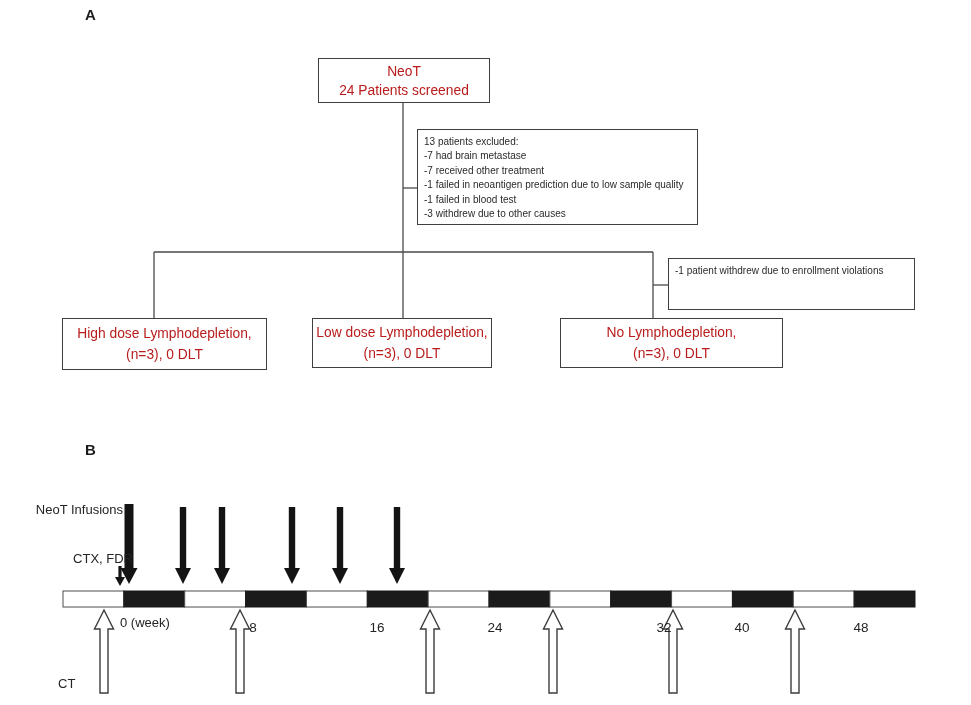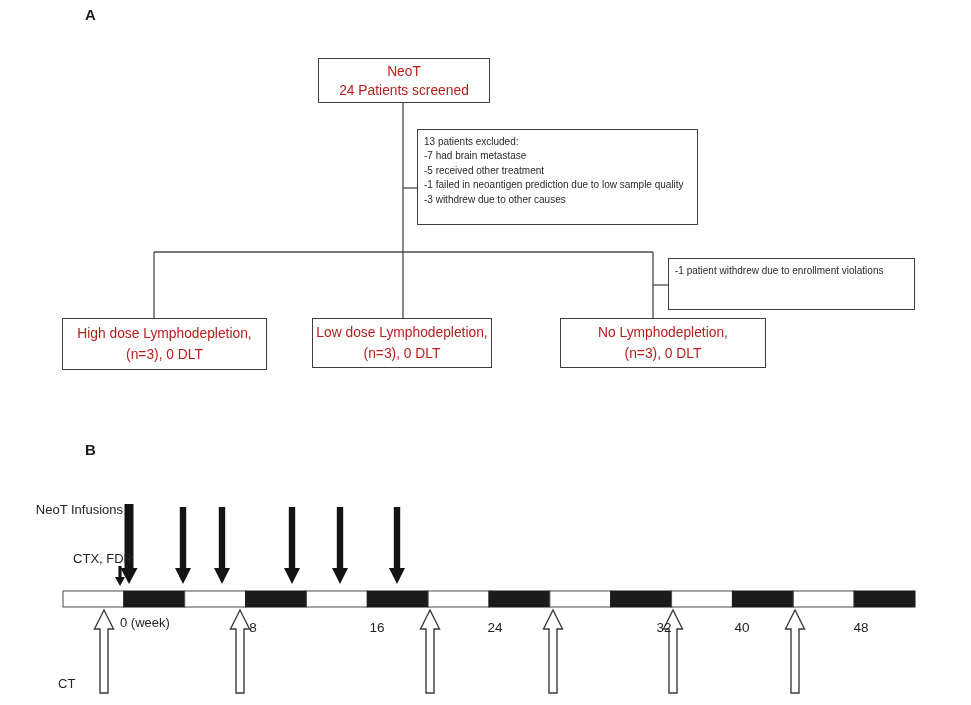--- a/index.html
+++ b/index.html
@@ -60,38 +60,39 @@
   <div class="panel-label" style="left:85px;top:441px">B</div>
 
   <div class="fbox center" style="left:318px;top:58px;width:172px;height:45px;line-height:19px">
     <div>NeoT</div>
     <div>24 Patients screened</div>
   </div>
 
   <div class="fbox list" style="left:417px;top:129px;width:281px;height:96px">
     <div>13 patients excluded:</div>
     <div>-7 had brain metastase</div>
-    <div>-5 received other treatment</div>
+    <div>-7 received other treatment</div>
     <div>-1 failed in neoantigen prediction due to low sample quality</div>
+    <div>-1 failed in blood test</div>
     <div>-3 withdrew due to other causes</div>
   </div>
 
   <div class="fbox list" style="left:668px;top:258px;width:247px;height:52px">
     <div>-1 patient withdrew due to enrollment violations</div>
   </div>
 
   <div class="fbox center" style="left:62px;top:318px;width:205px;height:52px">
     <div>High dose Lymphodepletion,</div>
     <div>(n=3), 0 DLT</div>
   </div>
   <div class="fbox center" style="left:312px;top:318px;width:180px;height:50px">
     <div>Low dose Lymphodepletion,</div>
     <div>(n=3), 0 DLT</div>
   </div>
-  <div class="fbox center" style="left:560px;top:318px;width:206px;height:50px">
+  <div class="fbox center" style="left:560px;top:318px;width:223px;height:50px">
     <div>No Lymphodepletion,</div>
     <div>(n=3), 0 DLT</div>
   </div>
 
   <div class="blabel" style="left:30px;top:502px;width:93px;text-align:right">NeoT Infusions</div>
   <div class="blabel" style="left:67px;top:551px;width:66px;text-align:right">CTX, FDR</div>
   <div class="blabel" style="left:58px;top:676px">CT</div>
   <div class="blabel" style="left:120px;top:615px">0 (week)</div>
   <div id="week-labels">
       <div class="wklabel" style="left: 253px; top: 620px;">8</div>

